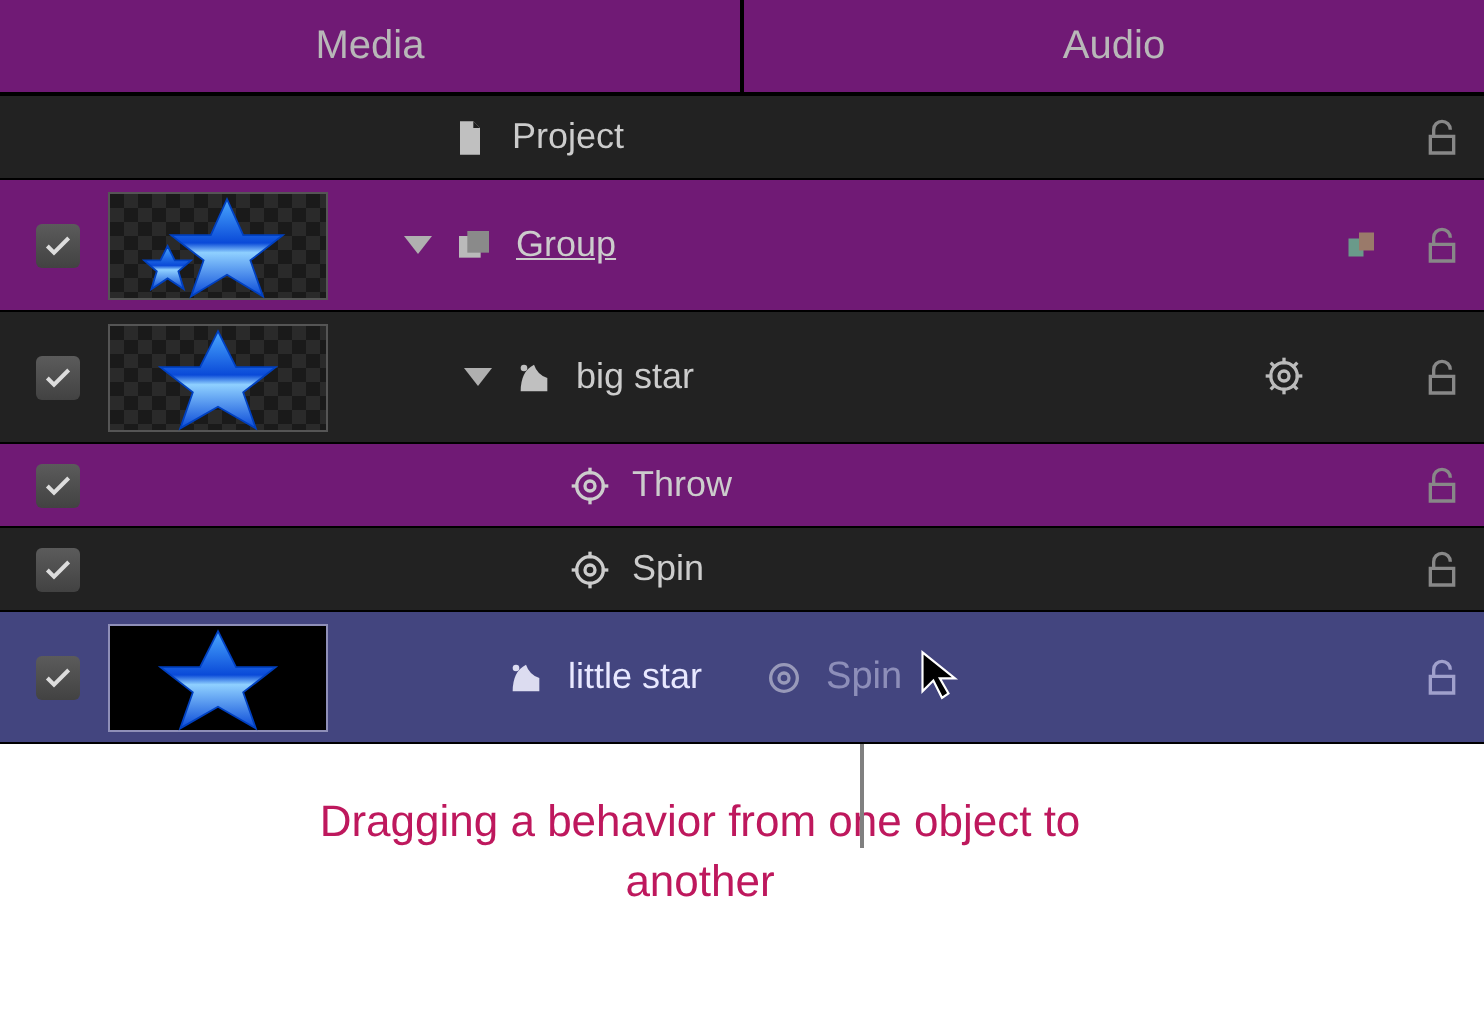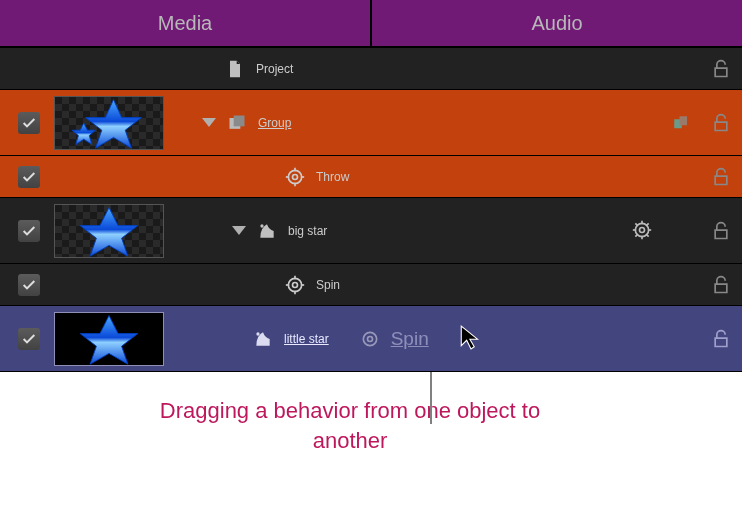--- a/index.html
+++ b/index.html
@@ -35,21 +35,21 @@
   }
   .row {
     display: flex;
     align-items: center;
     height: 42px;
     border-bottom: 1px solid #000;
     background: #222;
     position: relative;
     padding-right: 10px;
   }
-  .row.dark { background: #c2410c; }
+  .row.dark { background: #701a75; }
   .row.tall { height: 66px; }
   .row.selected { background: #43457f; }
   .cb {
     width: 22px; height: 22px;
     margin: 0 14px 0 18px;
     background: linear-gradient(#5b5b5b,#424242);
     border-radius: 3px;
     display: flex; align-items: center; justify-content: center;
     flex-shrink: 0;
   }
@@ -78,24 +78,24 @@
     border-top: 9px solid #b0b0b0;
     margin-right: 10px;
     flex-shrink:0;
   }
   .icon-slot {
     width: 22px; height: 22px; flex-shrink:0;
     display:flex;align-items:center;justify-content:center;
     margin-right: 10px;
   }
   .label {
-    font-size: 12px;
+    font-size: 18px;
     color: #ccc;
   }
-  .row.selected .label { color: #e8e8ff; text-decoration: underline; }
+  .row.selected .label { color: #e8e8ff; }
   .label.underline { text-decoration: underline; }
   .spacer { flex: 1; }
   .right-icons { display:flex; align-items:center; gap:8px; }
   .lock { width:22px; height:22px; display:flex;align-items:center;justify-content:center; }
   .gear { width:22px; height:22px; }
   .drag-ghost {
     display:flex; align-items:center;
     opacity: 0.45;
     margin-left: 30px;
   }
@@ -189,50 +189,20 @@
     </div>
     <span class="label underline">Group</span>
     <div class="spacer"></div>
     <div class="right-icons">
       <div class="icon-slot">
         <svg viewBox="0 0 24 24" width="18" height="18">
             <rect x="3" y="7" width="10" height="12" fill="#6a9a8a"></rect>
             <rect x="10" y="3" width="10" height="12" fill="#9a7a6a"></rect>
           </svg>
       </div>
-      <div class="lock">
-        <svg viewBox="0 0 24 24" width="20" height="20">
-            <path fill="none" stroke="#888" stroke-width="2" d="M7 11V7a5 5 0 0110 0M5 11h14v10H5z"></path>
-          </svg>
-      </div>
-    </div>
-  </div>
-
-  <div class="row dark">
-    <div class="cb">
-      <svg viewBox="0 0 24 24">
-          <path fill="none" stroke="#ddd" stroke-width="3" d="M4 12l5 5L20 6"></path>
-        </svg>
-    </div>
-    <div style="width:230px"></div>
-    <div class="icon-slot">
-      <svg viewBox="0 0 24 24" width="20" height="20">
-          <circle cx="12" cy="12" r="8" fill="none" stroke="#ccc" stroke-width="2"></circle>
-          <circle cx="12" cy="12" r="3" fill="none" stroke="#ccc" stroke-width="2"></circle>
-          <g stroke="#ccc" stroke-width="2">
-            <line x1="12" y1="1" x2="12" y2="5"></line>
-            <line x1="12" y1="19" x2="12" y2="23"></line>
-            <line x1="1" y1="12" x2="5" y2="12"></line>
-            <line x1="19" y1="12" x2="23" y2="12"></line>
-          </g>
-        </svg>
-    </div>
-    <span class="label">Throw</span>
-    <div class="spacer"></div>
-    <div class="right-icons">
       <div class="lock">
         <svg viewBox="0 0 24 24" width="20" height="20">
             <path fill="none" stroke="#888" stroke-width="2" d="M7 11V7a5 5 0 0110 0M5 11h14v10H5z"></path>
           </svg>
       </div>
     </div>
   </div>
 
   <div class="row tall">
     <div class="cb">
@@ -274,39 +244,69 @@
       </div>
       <div style="width:40px"></div>
       <div class="lock">
         <svg viewBox="0 0 24 24" width="20" height="20">
             <path fill="none" stroke="#888" stroke-width="2" d="M7 11V7a5 5 0 0110 0M5 11h14v10H5z"></path>
           </svg>
       </div>
     </div>
   </div>
 
-  <div class="row">
+  <div class="row dark">
     <div class="cb">
       <svg viewBox="0 0 24 24">
           <path fill="none" stroke="#ddd" stroke-width="3" d="M4 12l5 5L20 6"></path>
         </svg>
     </div>
     <div style="width:230px"></div>
     <div class="icon-slot">
       <svg viewBox="0 0 24 24" width="20" height="20">
           <circle cx="12" cy="12" r="8" fill="none" stroke="#ccc" stroke-width="2"></circle>
           <circle cx="12" cy="12" r="3" fill="none" stroke="#ccc" stroke-width="2"></circle>
           <g stroke="#ccc" stroke-width="2">
             <line x1="12" y1="1" x2="12" y2="5"></line>
             <line x1="12" y1="19" x2="12" y2="23"></line>
             <line x1="1" y1="12" x2="5" y2="12"></line>
             <line x1="19" y1="12" x2="23" y2="12"></line>
           </g>
         </svg>
     </div>
+    <span class="label">Throw</span>
+    <div class="spacer"></div>
+    <div class="right-icons">
+      <div class="lock">
+        <svg viewBox="0 0 24 24" width="20" height="20">
+            <path fill="none" stroke="#888" stroke-width="2" d="M7 11V7a5 5 0 0110 0M5 11h14v10H5z"></path>
+          </svg>
+      </div>
+    </div>
+  </div>
+
+  <div class="row">
+    <div class="cb">
+      <svg viewBox="0 0 24 24">
+          <path fill="none" stroke="#ddd" stroke-width="3" d="M4 12l5 5L20 6"></path>
+        </svg>
+    </div>
+    <div style="width:230px"></div>
+    <div class="icon-slot">
+      <svg viewBox="0 0 24 24" width="20" height="20">
+          <circle cx="12" cy="12" r="8" fill="none" stroke="#ccc" stroke-width="2"></circle>
+          <circle cx="12" cy="12" r="3" fill="none" stroke="#ccc" stroke-width="2"></circle>
+          <g stroke="#ccc" stroke-width="2">
+            <line x1="12" y1="1" x2="12" y2="5"></line>
+            <line x1="12" y1="19" x2="12" y2="23"></line>
+            <line x1="1" y1="12" x2="5" y2="12"></line>
+            <line x1="19" y1="12" x2="23" y2="12"></line>
+          </g>
+        </svg>
+    </div>
     <span class="label">Spin</span>
     <div class="spacer"></div>
     <div class="right-icons">
       <div class="lock">
         <svg viewBox="0 0 24 24" width="20" height="20">
             <path fill="none" stroke="#888" stroke-width="2" d="M7 11V7a5 5 0 0110 0M5 11h14v10H5z"></path>
           </svg>
       </div>
     </div>
   </div>

